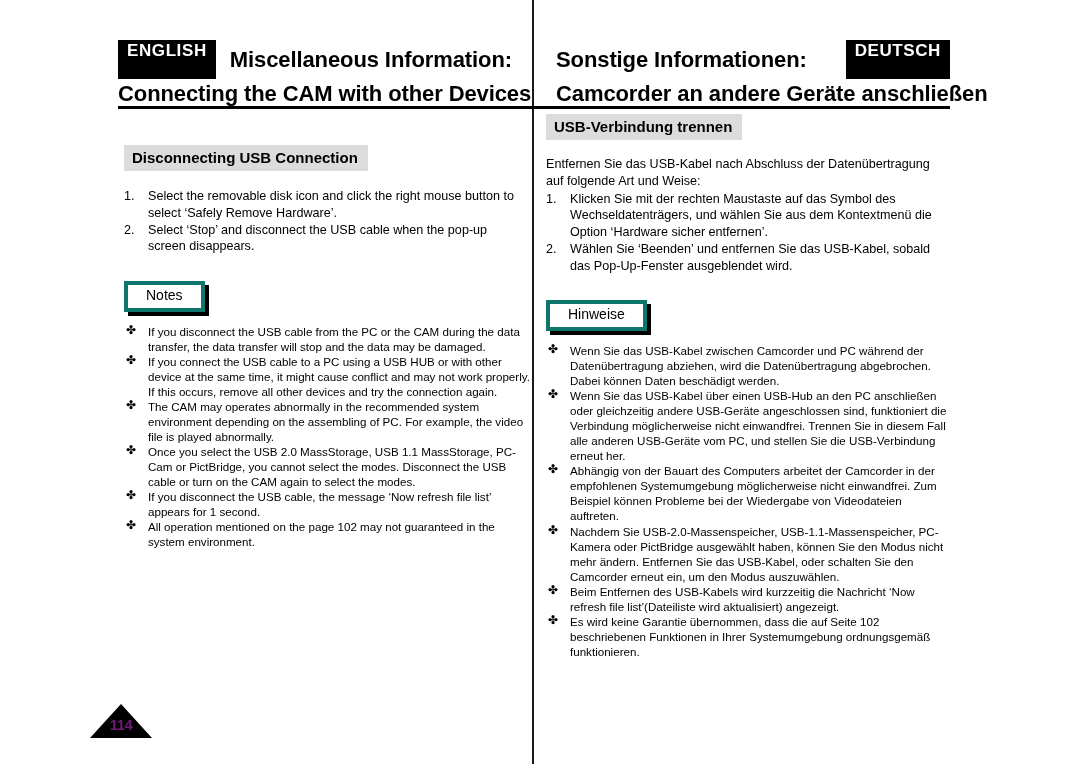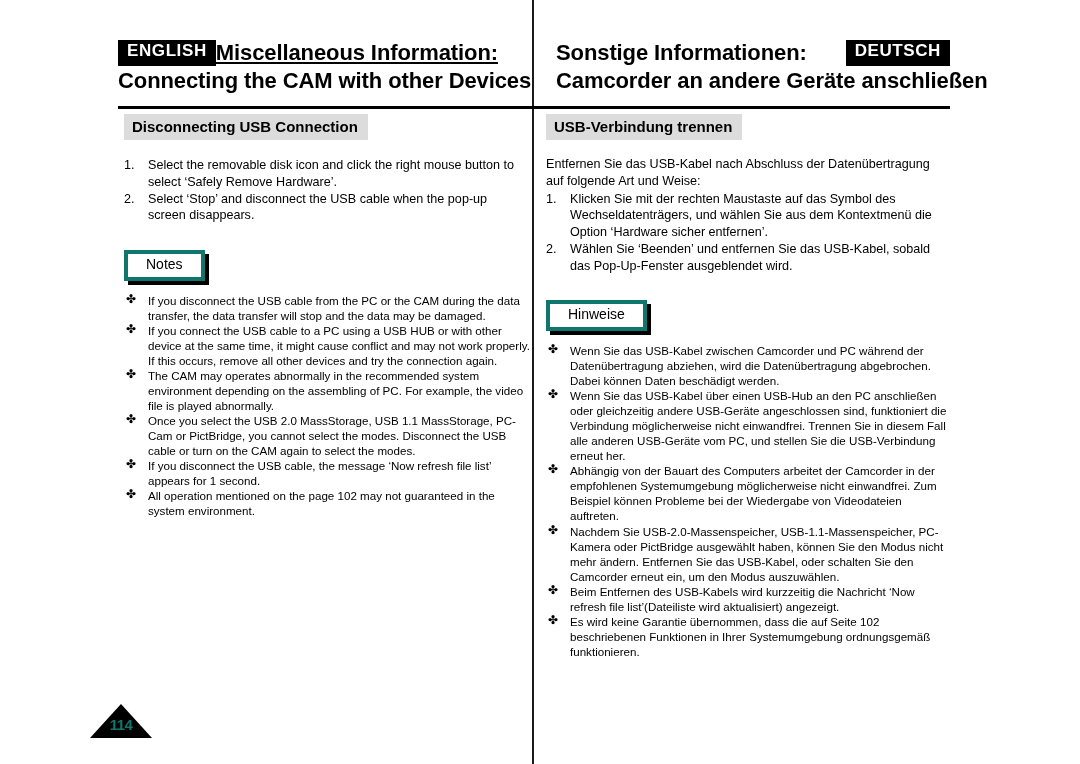--- a/index.html
+++ b/index.html
@@ -64,49 +64,49 @@
     white-space: nowrap;
   }
   .hdr-line.row2 { margin-top: 2px; }
   .lang-badge {
     display: inline-block;
     background: #000000;
     color: #ffffff;
     font-size: 17px;
     font-weight: bold;
     letter-spacing: 0.6px;
-    padding: 2px 9px 6px 9px;
+    padding: 2px 9px 19px 9px;
     line-height: 1.05;
   }
   .hdr-title {
     font-size: 22px;
     font-weight: bold;
     line-height: 1.16;
     letter-spacing: -0.1px;
   }
-  .hdr-title.t1 { margin-left: 0; text-decoration: underline; }
+  .hdr-title.t1 { margin-left: 14px; }
   .spacer-flex { flex: 1 1 auto; }
 
   
   .header-rule {
     position: absolute;
     left: 118px;
     top: 106px;
     width: 832px;
     height: 3px;
     background: #000000;
   }
 
   
   .col {
     position: absolute;
     top: 114px;
     width: 418px;
   }
-  .col-left  { left: 118px; }
+  .col-left  { left: 118px; margin-top: 31px; }
   .col-right { left: 540px; }
 
   .section-heading {
     display: inline-block;
     background: #dcdcdc;
     font-size: 15px;
     font-weight: bold;
     padding: 4px 10px 5px 8px;
     line-height: 1.15;
     margin: 0 0 16px 6px;
@@ -193,21 +193,21 @@
     border-left: 31px solid transparent;
     border-right: 31px solid transparent;
     border-bottom: 34px solid #000000;
   }
   .page-num .num {
     position: absolute;
     left: 0;
     top: 13px;
     width: 62px;
     text-align: center;
-    color: #0f766e;
+    color: #701a75;
     font-size: 15px;
     font-weight: bold;
     letter-spacing: -0.5px;
     line-height: 1;
   }
 </style>
 </head>
 <body>
 
 <div class="page">

